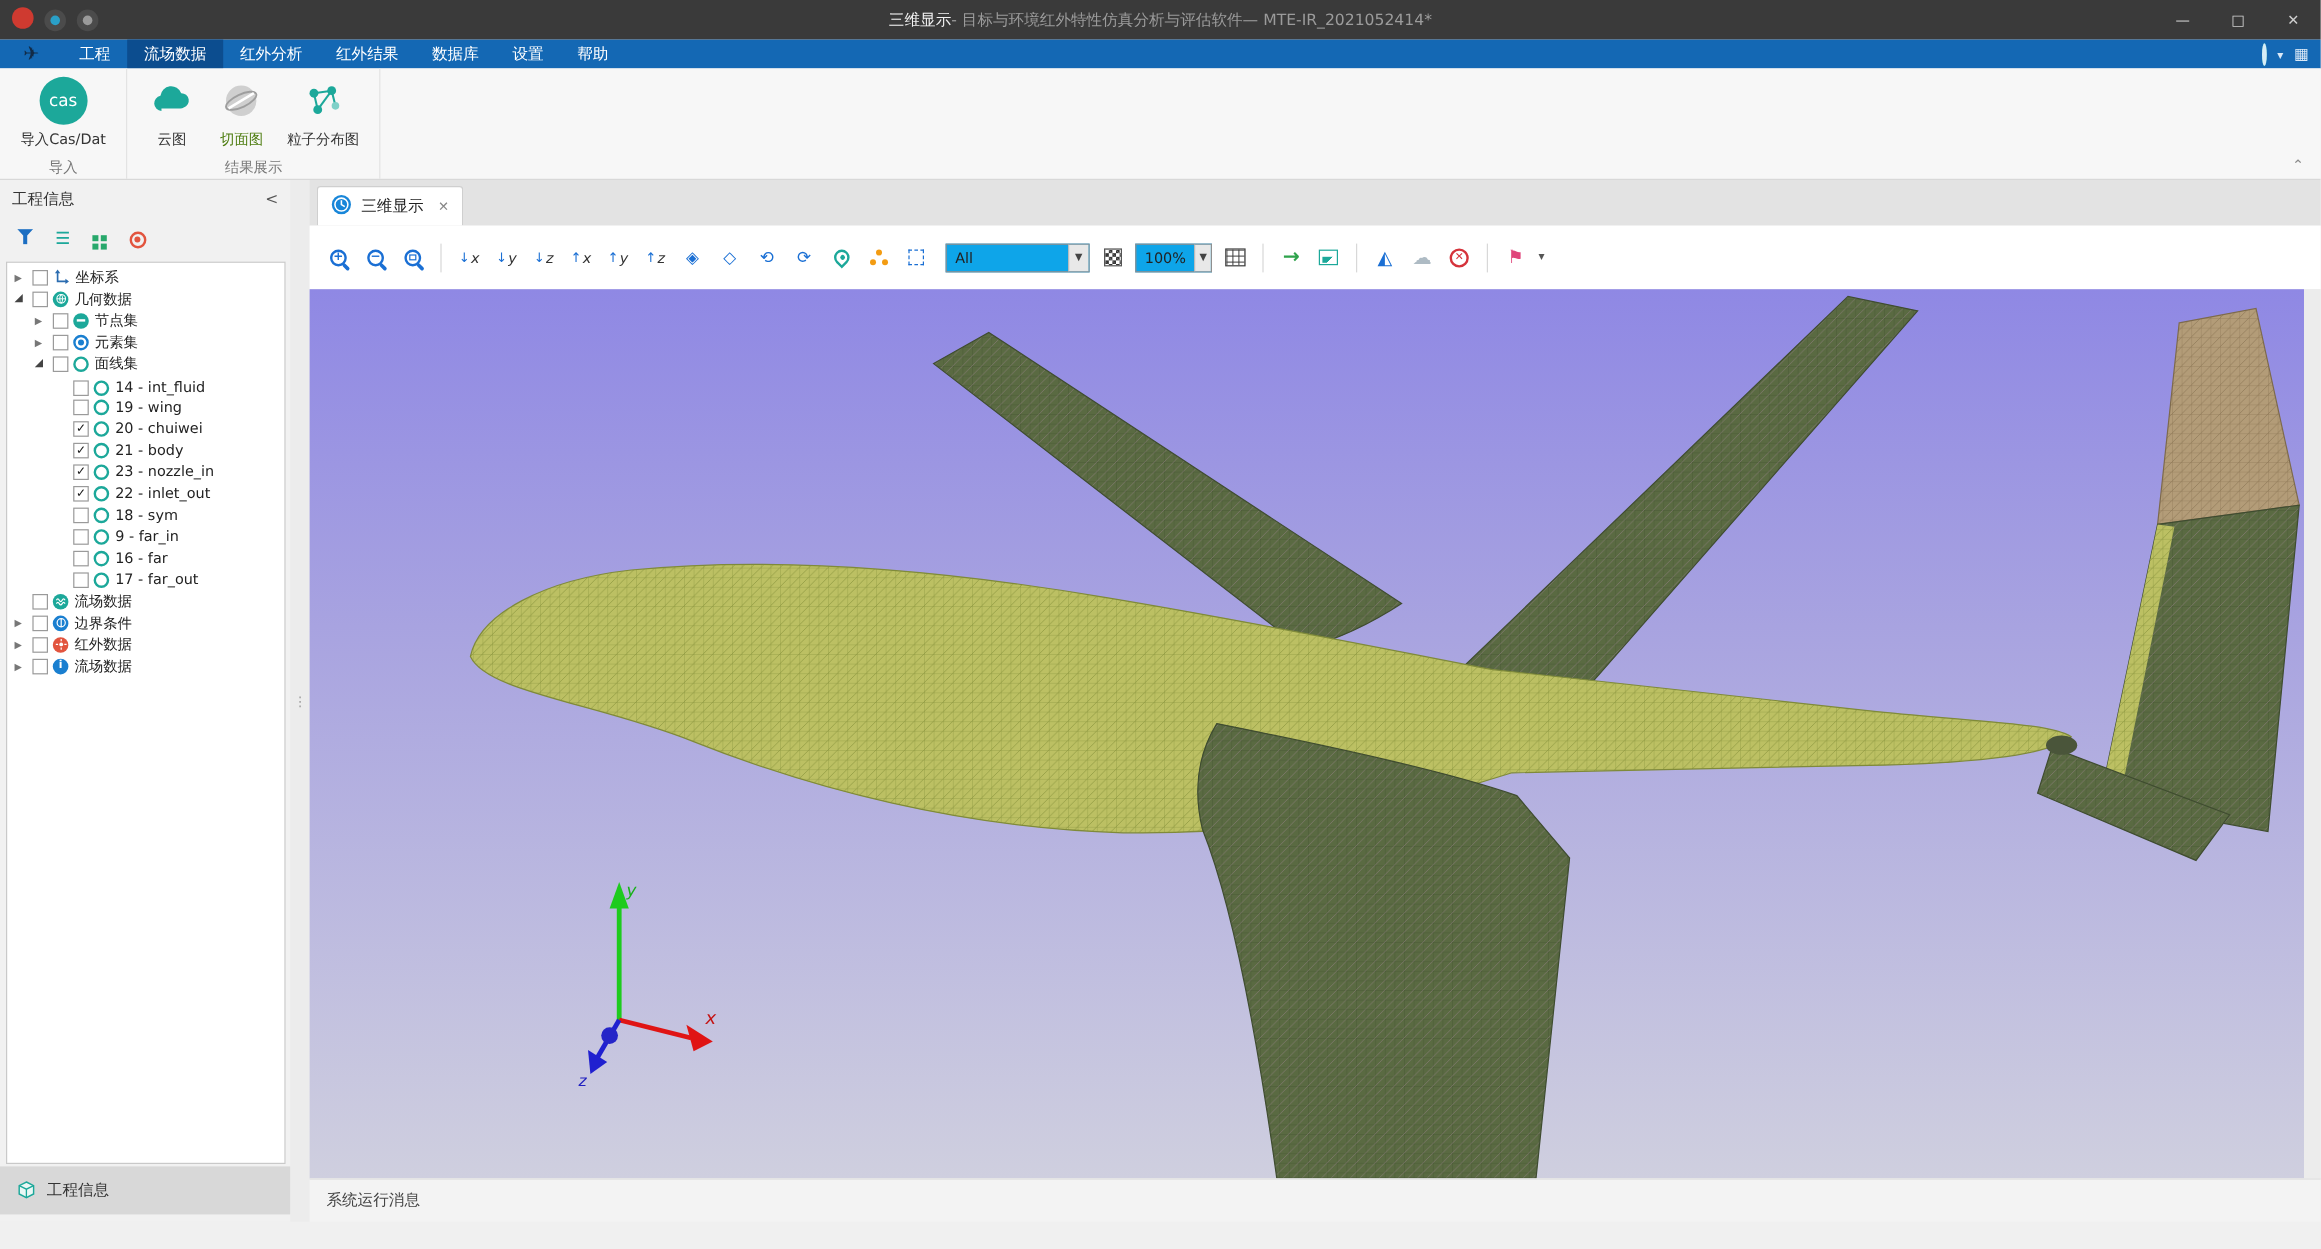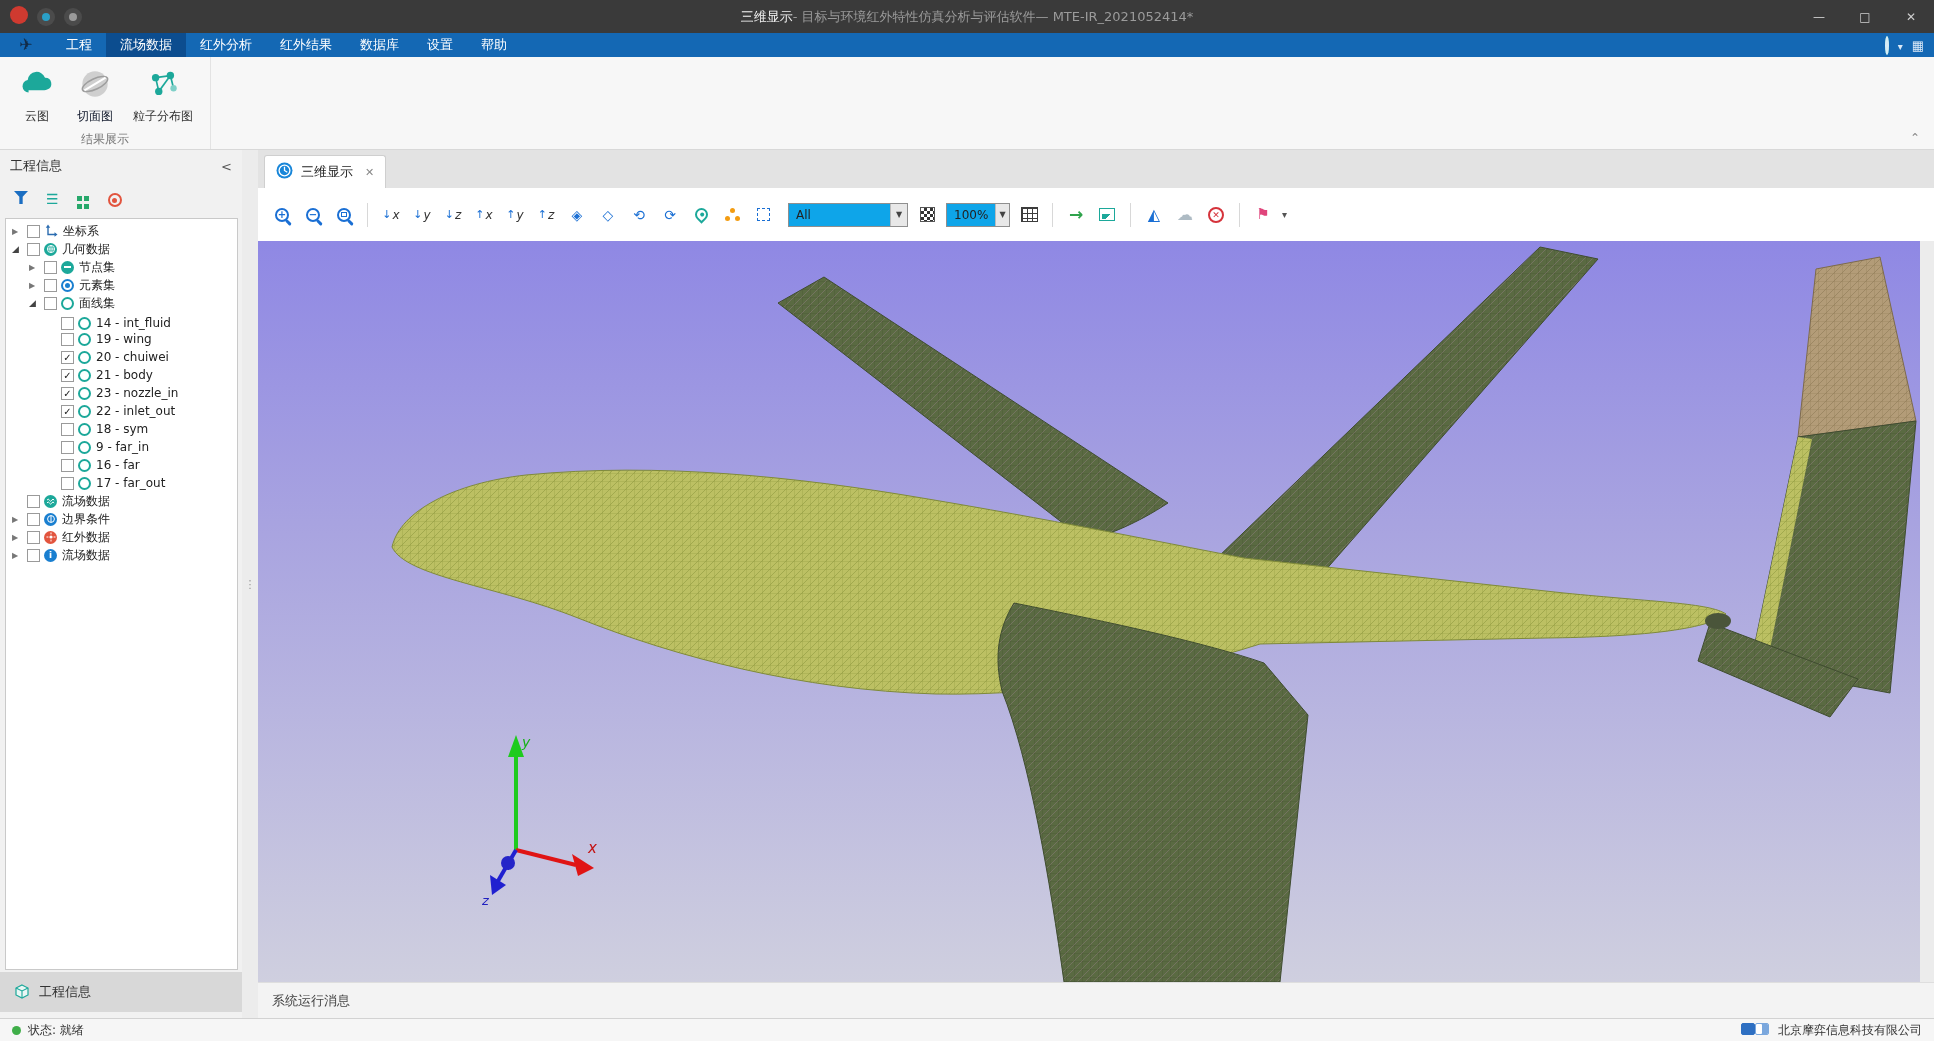--- a/index.html
+++ b/index.html
@@ -32,21 +32,21 @@
   .mr-circle { width:15px; height:15px; border-radius:50%; background:#32b4ac; border:2px solid #d7ecf7; }
   .mr-caret { color:#dbe9f7; font-size:10px; }
   .mr-grid { color:#dbe9f7; font-size:13px; }
 
   
   #ribbon { position:absolute; left:0; top:57px; width:1934px; height:93px; background:#f7f7f7; border-bottom:1px solid #d8d8d8; display:flex; }
   .rb-group { display:flex; flex-direction:column; border-right:1px solid #e3e3e3; padding:0 8px; }
   .rb-row { display:flex; flex:1; align-items:flex-start; }
   .rb-btn { display:flex; flex-direction:column; align-items:center; padding:7px 9px 2px 9px; border-radius:3px; }
   .rb-btn .rb-label { font-size:12px; color:#333; margin-top:4px; white-space:nowrap; }
-  .rb-btn.disabled .rb-label { color:#0f172a; }
+  .rb-btn.disabled .rb-label { color:#4d7c0f; }
   .rb-icon { width:40px; height:40px; border-radius:50%; display:flex; align-items:center; justify-content:center; }
   .rb-icon.teal { background:#1ca89a; }
   .rb-icon.blue { background:#1886d9; }
   .rb-icon.plain { background:transparent; border-radius:0; }
   .cas-txt { color:#fff; font-size:14px; }
   .rb-group-label { height:20px; line-height:20px; text-align:center; font-size:12px; color:#777; }
   #ribbon-collapse { position:absolute; right:14px; bottom:4px; color:#8a8a8a; font-size:12px; }
 
   
   #leftpanel { position:absolute; left:0; top:150px; width:242px; height:868px; background:#f1f1f1; }
@@ -174,20 +174,31 @@
         <span><span class="mr-circle"></span></span>
         <span><span class="mr-caret">▾</span></span>
         <span><span class="mr-grid">▦</span></span>
       </div>
   </div>
 
   <div id="ribbon">
     <div class="rb-group">
       <div class="rb-row">
         <div class="rb-btn">
+          <span class="rb-icon teal">
+              <span class="cas-txt">cas</span>
+            </span>
+          <span class="rb-label">导入Cas/Dat</span>
+        </div>
+      </div>
+      <div class="rb-group-label">导入</div>
+    </div>
+    <div class="rb-group">
+      <div class="rb-row">
+        <div class="rb-btn">
           <span class="rb-icon plain">
             <svg width="38" height="38" viewBox="0 0 36 36">
                 <path d="M10 26a6 6 0 01-.8-11.9A8.5 8.5 0 0125.6 12a5.8 5.8 0 012 11.3 6 6 0 01-2.6.7H10z" fill="#1ca89a"></path>
               </svg>
           </span>
           <span class="rb-label">云图</span>
         </div>
         <div class="rb-btn disabled">
           <span class="rb-icon plain">
             <svg width="38" height="38" viewBox="0 0 36 36">
@@ -603,22 +614,14 @@
         <text x="224" y="664" fill="#2020c0" font-size="13" font-style="italic">z</text>
       </g>
     </svg>
   </div>
   <div id="rightstrip"></div>
 
   <div id="messagebar">
     <span>系统运行消息</span>
   </div>
 
-  <div id="statusbar">
-    <span class="sb-dot"></span>
-    <span class="sb-status">状态: 就绪</span>
-    <div class="sb-right">
-      <span id="sb-icons"><span><span class="sbic a"></span></span><span><span class="sbic b"></span></span></span>
-      <span class="sb-company">北京摩弈信息科技有限公司</span>
-    </div>
-  </div>
 
 </div>
 
 </body></html>

